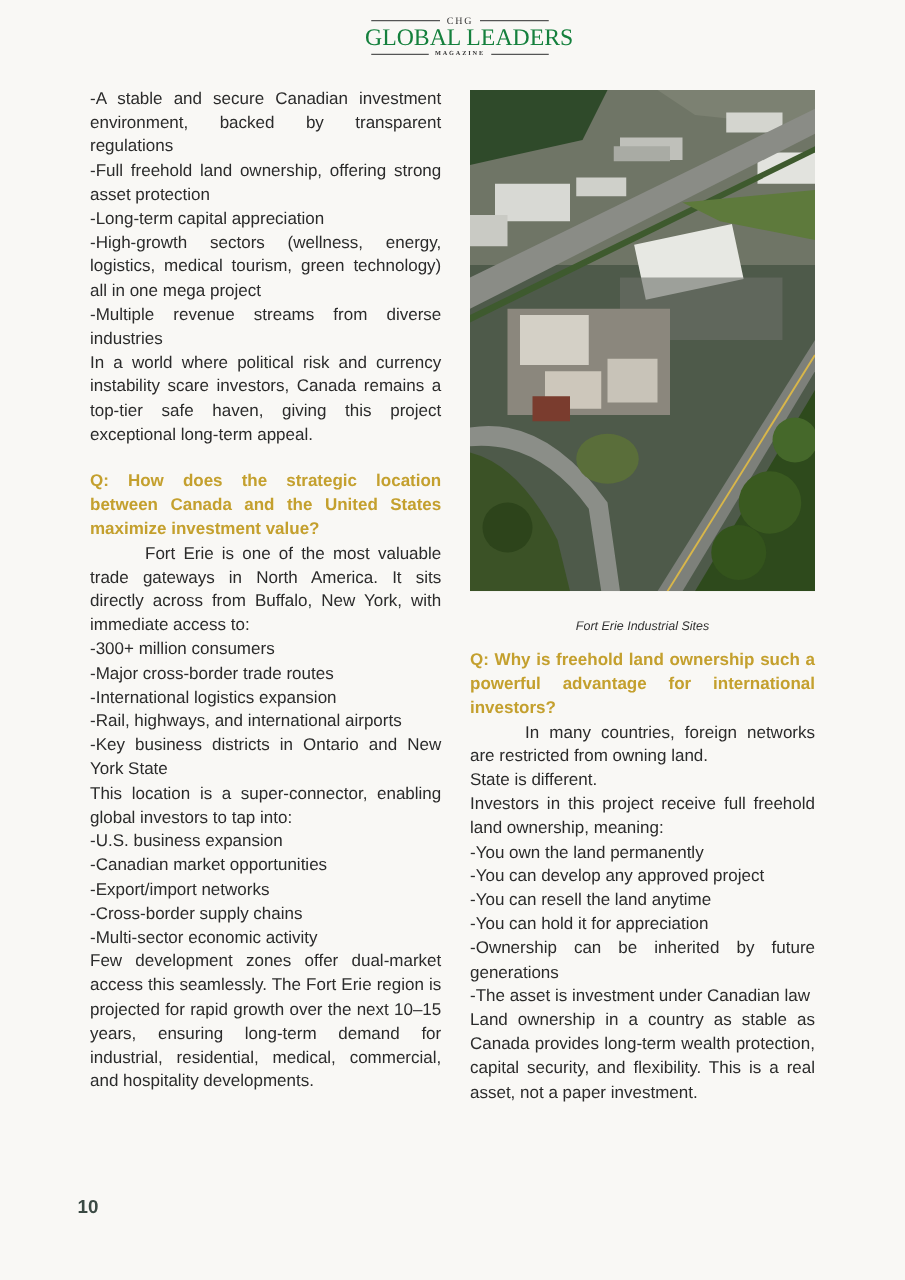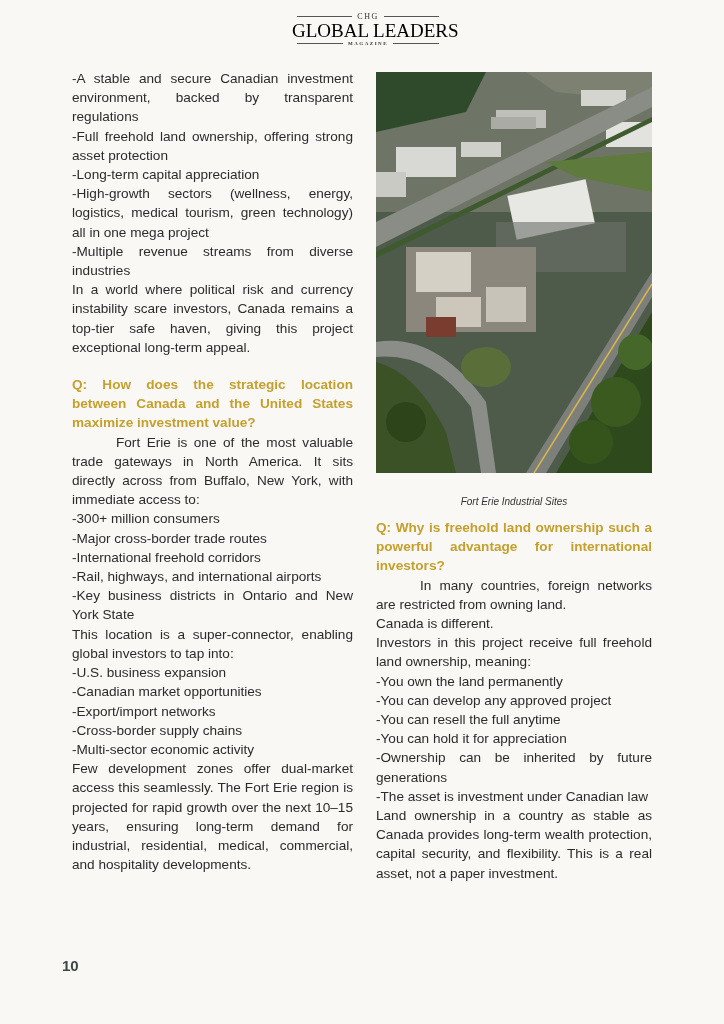--- a/index.html
+++ b/index.html
@@ -17,21 +17,21 @@
   }
   .mh-top, .mh-bot {
     display: flex; align-items: center; justify-content: center;
     font-family: "Liberation Serif", "DejaVu Serif", serif;
   }
   .mh-top { font-size: 8px; letter-spacing: 1.5px; height: 9px; }
   .mh-bot { font-size: 5px; letter-spacing: 1.5px; font-weight: bold; height: 7px; }
   .mh-line { flex: 1; height: 1px; background: #555; margin: 0 5px; }
   .mh-title {
     font-family: "Liberation Serif", "DejaVu Serif", serif;
-    font-size: 19px; line-height: 19px; letter-spacing: 0px; color: #000000;
+    font-size: 19px; line-height: 19px; letter-spacing: 0px; color: #15803d;
     white-space: nowrap;
   }
   .col {
     position: absolute;
     font-size: 13.6px; line-height: 19.2px;
     text-align: justify;
   }
   .col-left { left: 72px; top: 69px; width: 281px; }
   .col-right { left: 376px; width: 276px; }
   .col p { margin: 0; }
@@ -77,21 +77,21 @@
   <p>-Full freehold land ownership, offering strong asset protection</p>
   <p>-Long-term capital appreciation</p>
   <p>-High-growth sectors (wellness, energy, logistics, medical tourism, green technology) all in one mega project</p>
   <p>-Multiple revenue streams from diverse industries</p>
   <p>In a world where political risk and currency instability scare investors, Canada remains a top-tier safe haven, giving this project exceptional long-term appeal.</p>
 
   <p class="q gap-q">Q: How does the strategic location between Canada and the United States maximize investment value?</p>
   <p class="indent">Fort Erie is one of the most valuable trade gateways in North America. It sits directly across from Buffalo, New York, with immediate access to:</p>
   <p>-300+ million consumers</p>
   <p>-Major cross-border trade routes</p>
-  <p>-International freehold corridors</p>
+  <p>-International logistics expansion</p>
   <p>-Rail, highways, and international airports</p>
   <p>-Key business districts in Ontario and New York State</p>
   <p>This location is a super-connector, enabling global investors to tap into:</p>
   <p>-U.S. business expansion</p>
   <p>-Canadian market opportunities</p>
   <p>-Export/import networks</p>
   <p>-Cross-border supply chains</p>
   <p>-Multi-sector economic activity</p>
   <p>Few development zones offer dual-market access this seamlessly. The Fort Erie region is projected for rapid growth over the next 10–15 years, ensuring long-term demand for industrial, residential, medical, commercial, and hospitality developments.</p>
 </div>
@@ -139,24 +139,24 @@
     <circle cx="30" cy="350" r="20" fill="#2d441b"></circle>
 
     <ellipse cx="110" cy="295" rx="25" ry="20" fill="#5a6e3a"></ellipse>
   </svg>
 </div>
 <div class="caption">Fort Erie Industrial Sites</div>
 
 <div class="col col-right right-text">
   <p class="q">Q: Why is freehold land ownership such a powerful advantage for international investors?</p>
   <p class="indent">In many countries, foreign networks are restricted from owning land.</p>
-  <p>Canada is different.</p>
+  <p>State is different.</p>
   <p>Investors in this project receive full freehold land ownership, meaning:</p>
   <p>-You own the land permanently</p>
   <p>-You can develop any approved project</p>
-  <p>-You can resell the full anytime</p>
+  <p>-You can resell the land anytime</p>
   <p>-You can hold it for appreciation</p>
   <p>-Ownership can be inherited by future generations</p>
   <p>-The asset is investment under Canadian law</p>
   <p>Land ownership in a country as stable as Canada provides long-term wealth protection, capital security, and flexibility. This is a real asset, not a paper investment.</p>
 </div>
 
 <div class="page-num">10</div>
 
 </body></html>

